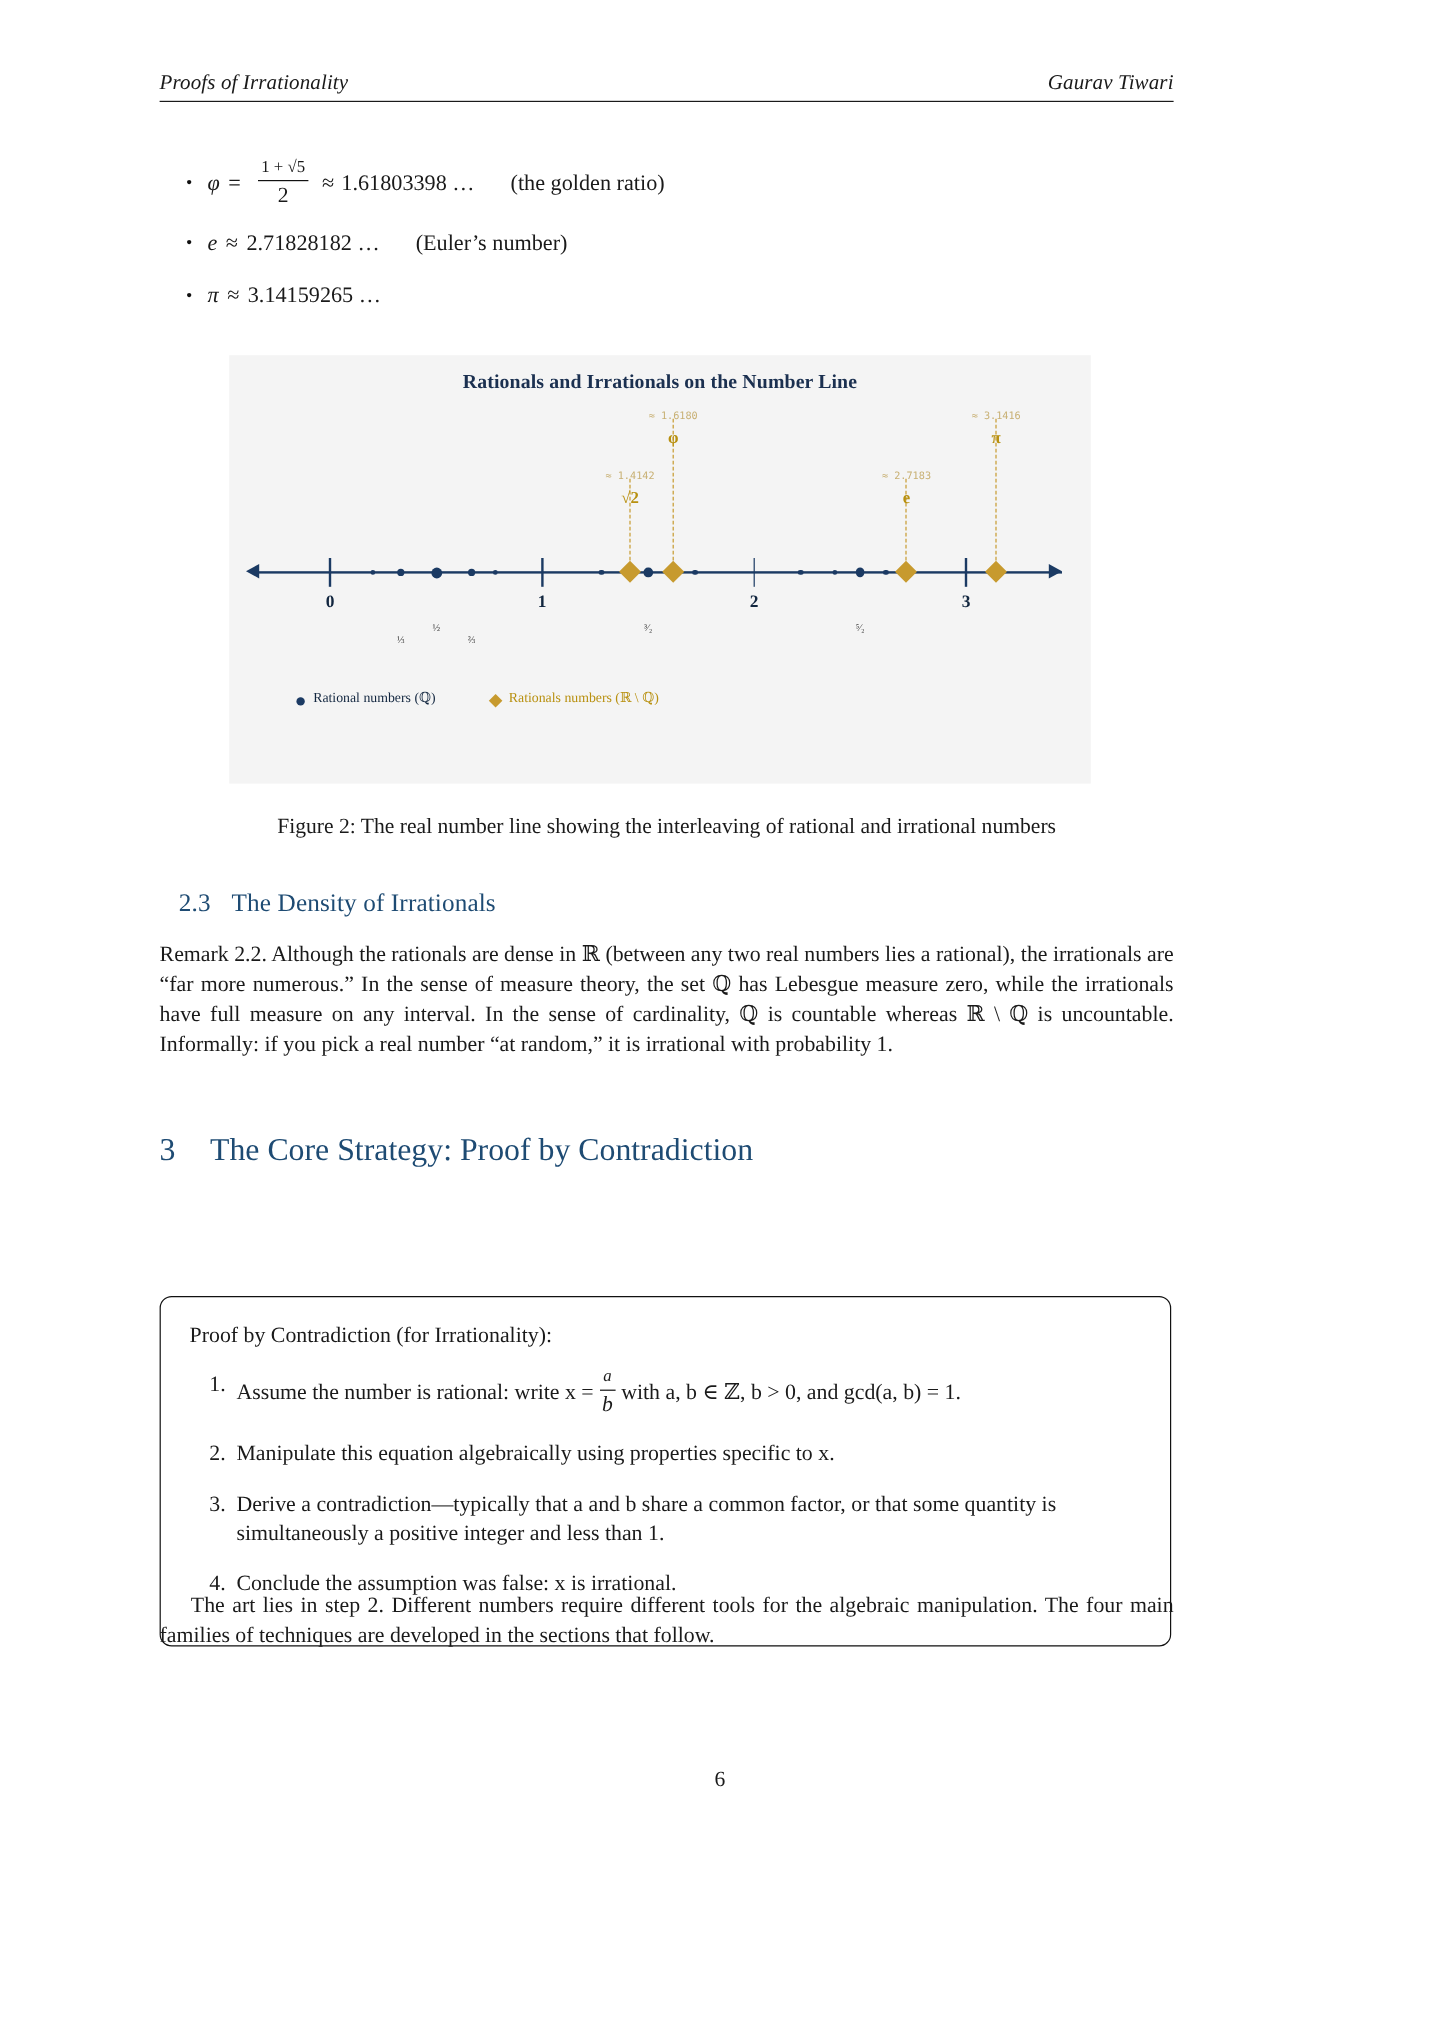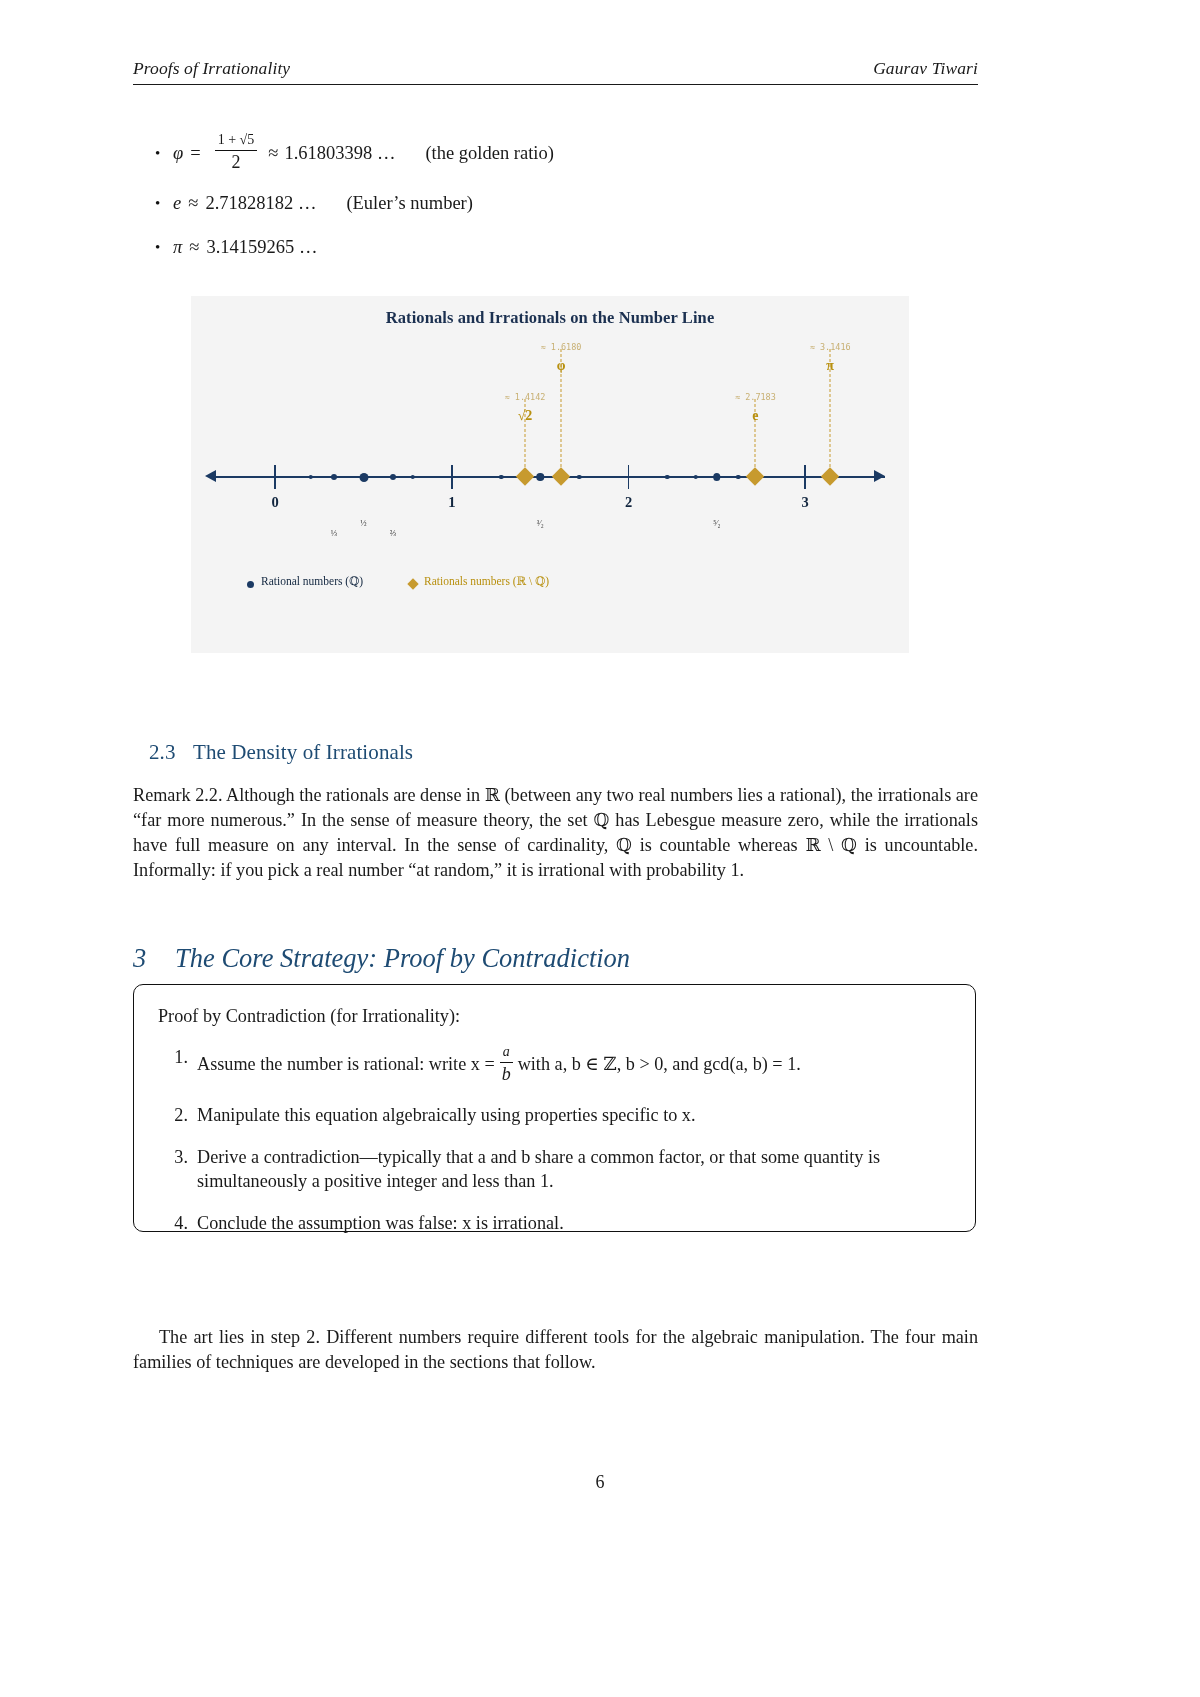--- a/index.html
+++ b/index.html
@@ -249,40 +249,39 @@
     color: #1e4b73;
     letter-spacing: .1px;
     margin-left: 16px;
   }
   .sec-head .num { display: inline-block; min-width: 44px; }
   .sec-head-big {
     position: absolute;
     left: 133px;
     font-size: 26.5px;
     color: #1e4b73;
-    font-style: italic;
   }
   .sec-head-big .num { display: inline-block; min-width: 42px; }
 
   .para {
     position: absolute;
     left: 133px;
     width: 845px;
     font-size: 18.2px;
     line-height: 1.37;
     text-align: justify;
   }
 
   
   .proofbox {
     position: absolute;
     left: 133px;
-    top: 984px;
+    top: 1080px;
     width: 843px;
-    height: 248px;
+    height: 292px;
     border: 1.4px solid #111;
     border-radius: 10px;
     box-sizing: border-box;
   }
   .pb-lead {
     position: absolute;
     left: 24px;
     top: 21px;
     font-size: 18.2px;
   }
@@ -428,20 +427,21 @@
         <span class="lg-text-rat">Rational numbers (ℚ)</span>
       </div>
       <div class="legend-item">
         <span class="lg-dia"></span>
         <span class="lg-text-irr">Rationals numbers (ℝ \ ℚ)</span>
       </div>
     </div>
 
   </div>
 
+  <div class="figcaption">Figure 2: The real number line showing the interleaving of rational and irrational numbers</div>
 
   <div class="sec-head" style="top:740px">
     <span class="num">2.3</span><span>The Density of Irrationals</span>
   </div>
   <div class="para" style="top:783px">Remark 2.2.  Although the rationals are dense in ℝ (between any two real numbers lies a rational), the irrationals are “far more numerous.”  In the sense of measure theory, the set ℚ has Lebesgue measure zero, while the irrationals have full measure on any interval.  In the sense of cardinality, ℚ is countable whereas ℝ \ ℚ is uncountable.  Informally: if you pick a real number “at random,” it is irrational with probability 1.</div>
 
   <div class="sec-head-big" style="top:943px">
     <span class="num">3</span><span>The Core Strategy:  Proof by Contradiction</span>
   </div>
 

